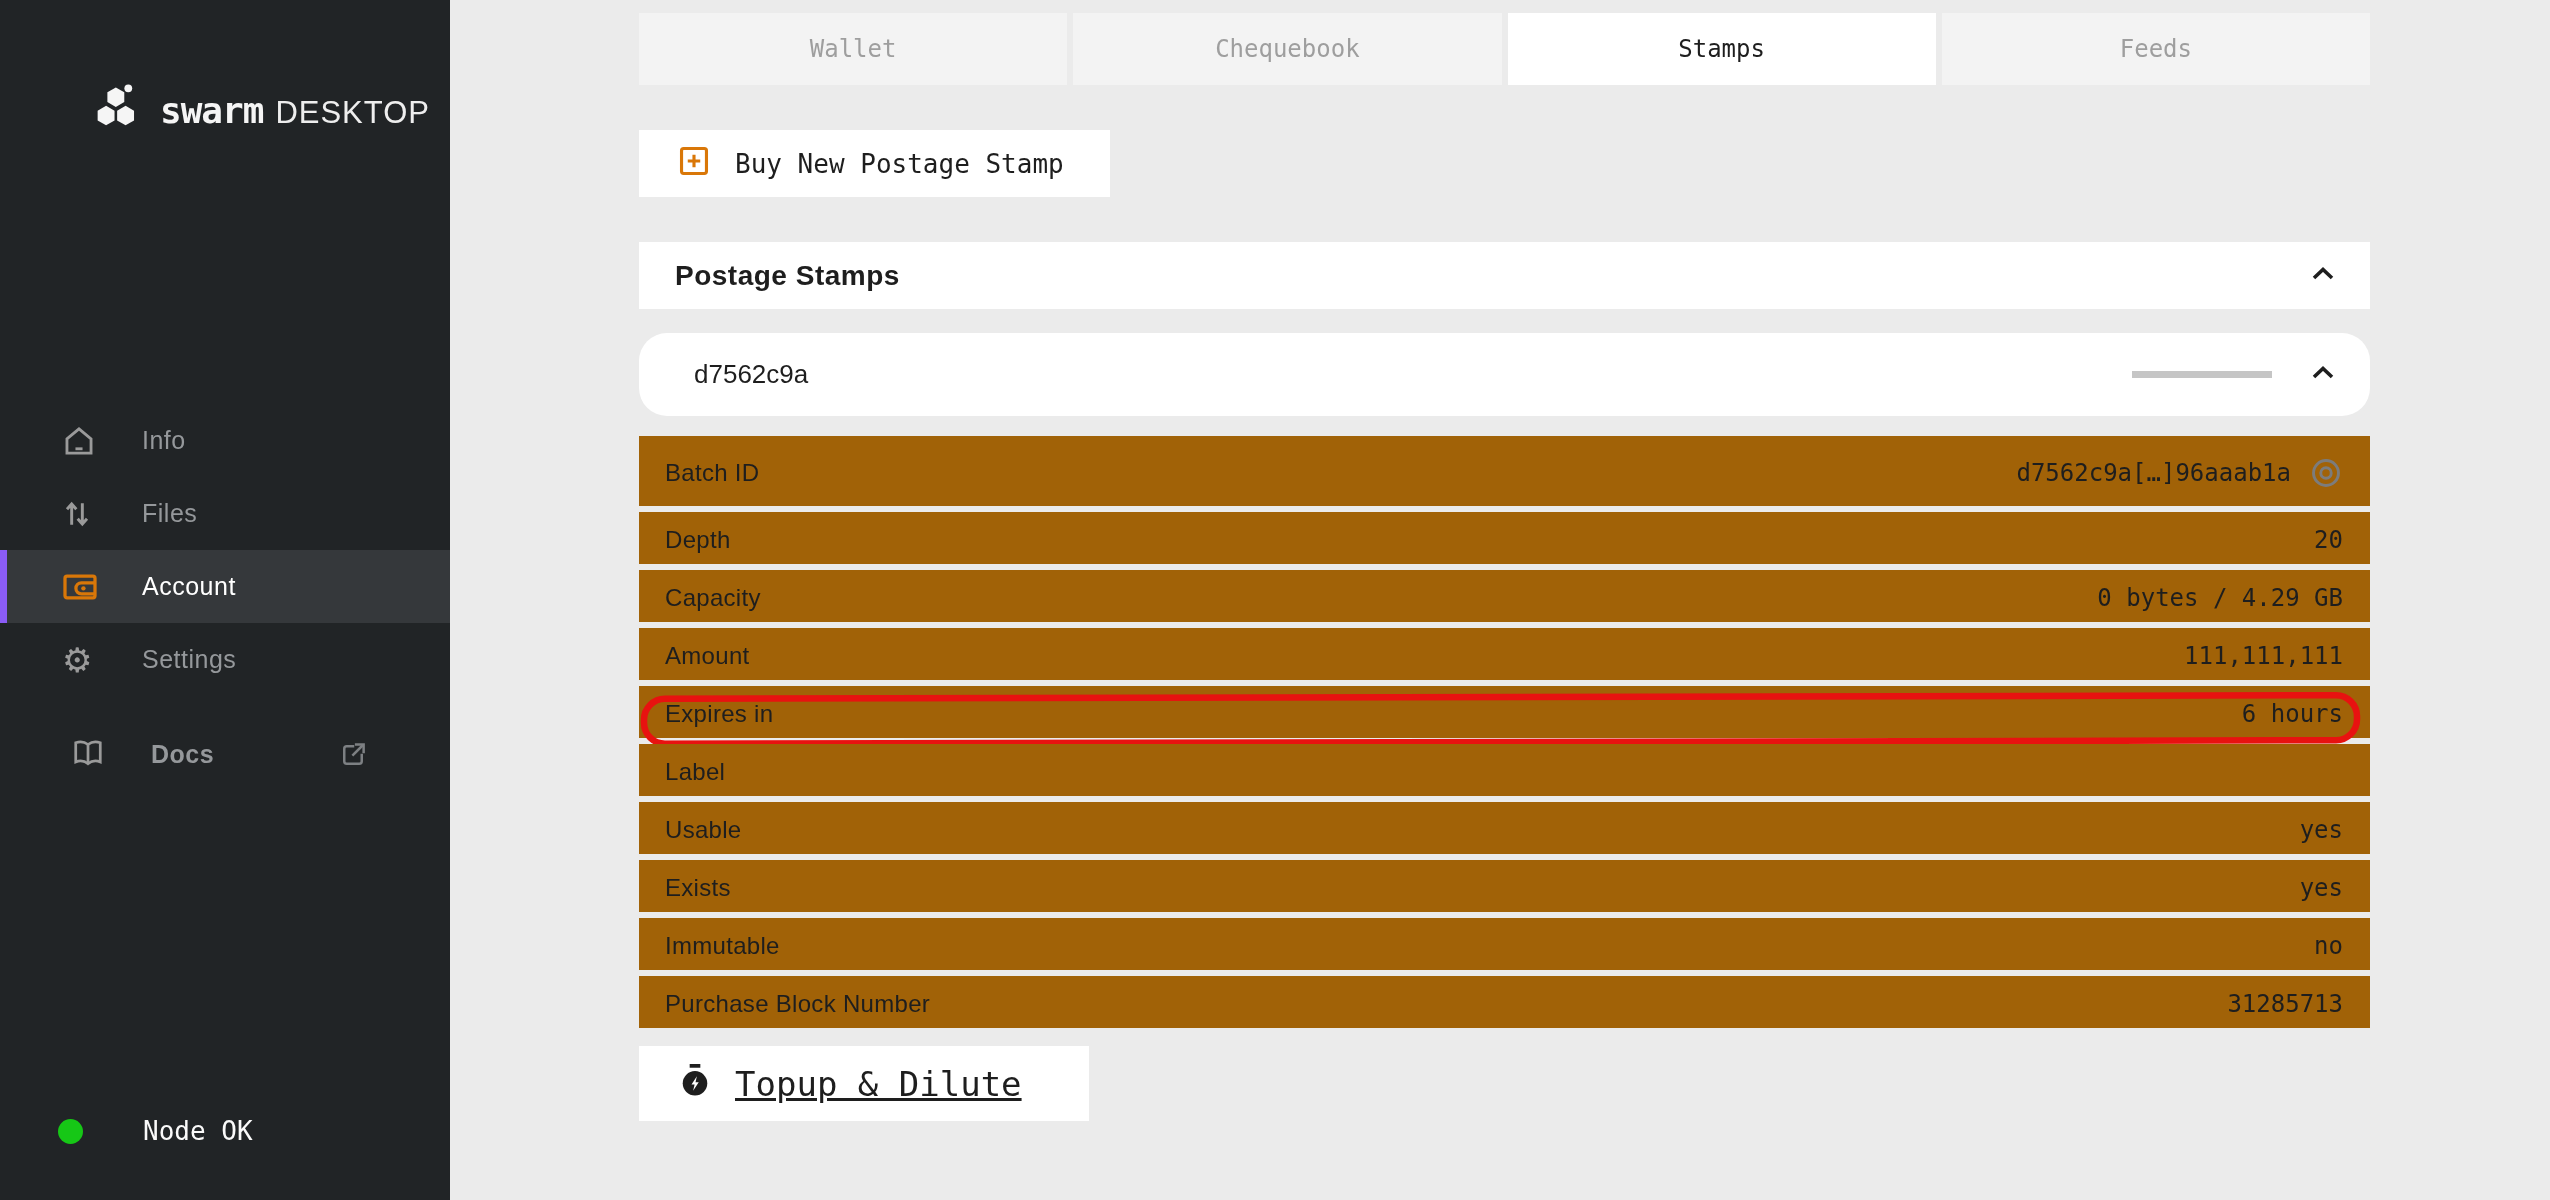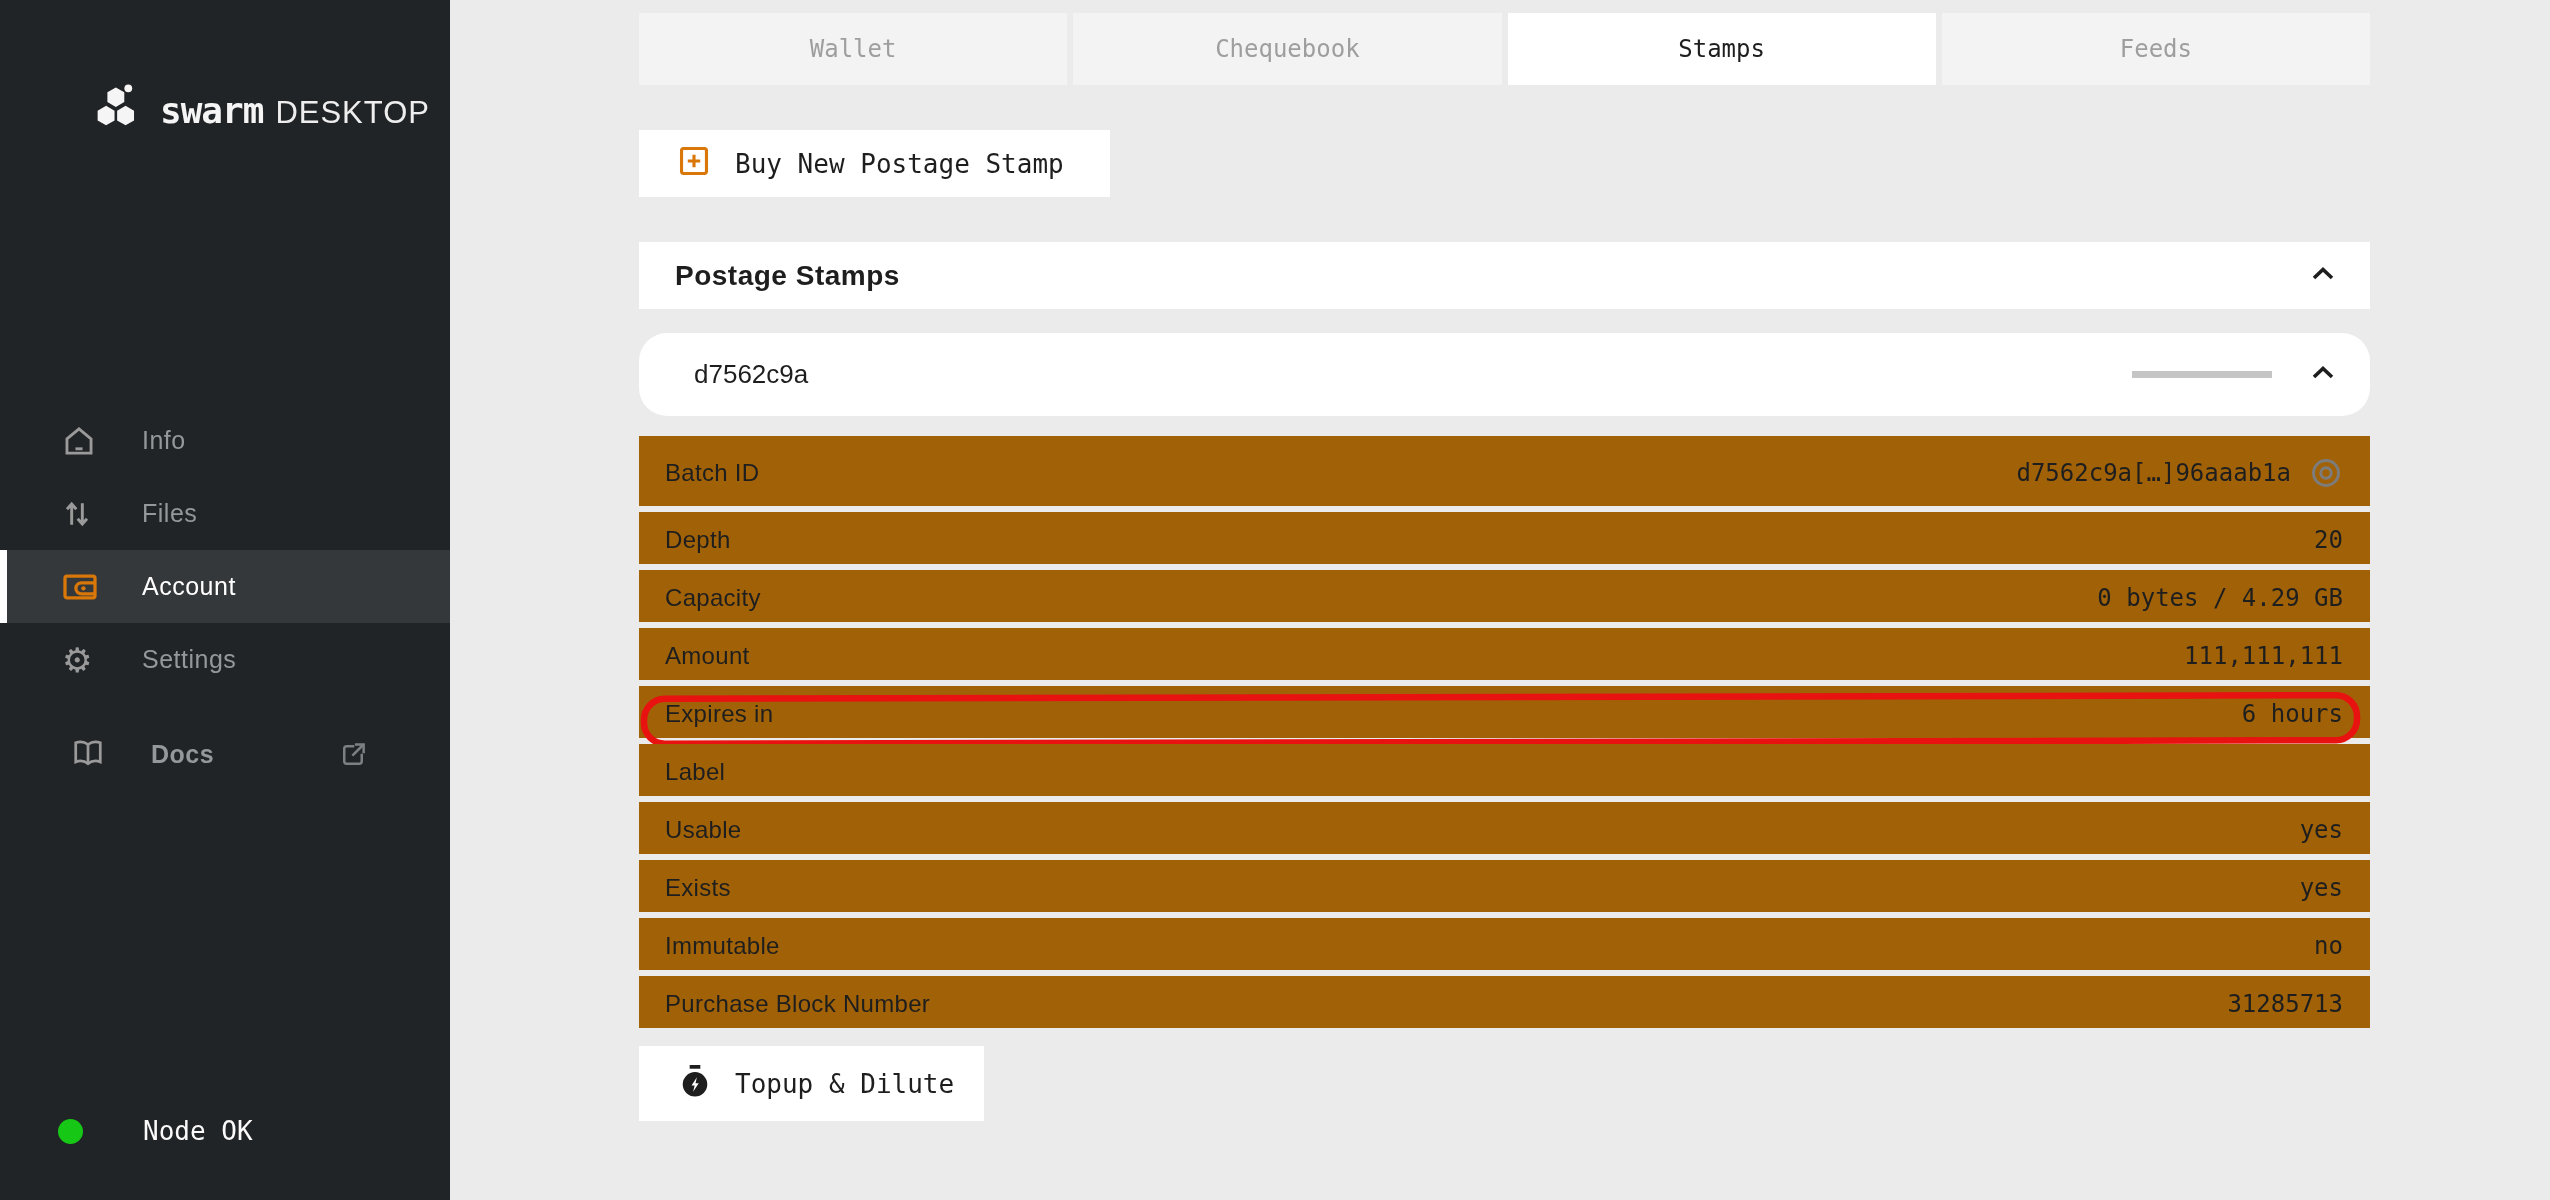--- a/index.html
+++ b/index.html
@@ -10,21 +10,21 @@
   
   .sidebar { position:relative; width:450px; height:1200px; background:#212426; flex:none; }
   .logo { position:absolute; top:84px; left:92px; display:flex; align-items:center; gap:16px; }
   .logo-text { display:flex; align-items:flex-end; gap:12px; }
   .logo-brand { font-family:"DejaVu Sans Mono","Liberation Mono",monospace; font-weight:bold; font-size:36px; color:#f5f5f5; letter-spacing:-1px; }
   .logo-suffix { font-size:31px; color:#eeeeee; font-weight:300; letter-spacing:1px; }
   .nav { position:absolute; top:404px; left:0; width:100%; }
   .nav-item { height:73px; display:flex; align-items:center; padding-left:62px; cursor:pointer; }
   .nav-item .nav-icon { width:42px; display:flex; align-items:center; }
   .nav-item .nav-label { margin-left:38px; font-size:25px; color:#95989b; letter-spacing:0.5px; }
-  .nav-item.active { background:#35383b; border-left:7px solid #ffffff; padding-left:55px; }
+  .nav-item.active { background:#35383b; border-left:7px solid #8b5cf6; padding-left:55px; }
   .nav-item.active .nav-label { color:#ffffff; }
   .docs-item { position:absolute; top:718px; left:0; width:100%; height:73px; display:flex; align-items:center; padding-left:71px; cursor:pointer;font-weight:bold; }
   .docs-item .nav-icon { width:42px; }
   .docs-item .nav-label { margin-left:38px; font-size:25px; color:#95989b; letter-spacing:0.5px; }
   .docs-item .ext-icon { margin-left:124px; display:flex; }
   .node-status { position:absolute; top:1116px; left:58px; display:flex; align-items:center; gap:60px; }
   .node-dot { width:25px; height:25px; border-radius:50%; }
   .node-label { font-size:26px; color:#fafafa; }
   .gear-glyph { font-size:34px; color:#9a9a9a; line-height:1; }
 
@@ -47,21 +47,21 @@
 
   .detail-row { position:relative; height:52px; background:#a16207; display:flex; align-items:center; padding:4px 27px 0 26px; margin-bottom:6px; }
   .detail-row.tall { height:70px; }
   .row-label { font-size:24px; letter-spacing:0.3px; }
   .row-value { margin-left:auto; font-size:24px; }
   .eye-wrap { margin-left:18px; display:none; cursor:pointer; }
   .eye-wrap.show { display:flex; }
   .annotation-svg { position:absolute; left:0; top:0; width:100%; height:62px; overflow:visible; pointer-events:none; display:none; }
   .annotation-svg.show { display:block; }
 
-  .topup-btn { margin-top:12px; height:75px; background:#ffffff; border:none; display:inline-flex; align-items:center; gap:24px; padding:0 30px 0 40px; font-size:26px; color:#1e1e1e; cursor:pointer; }
+  .topup-btn { margin-top:12px; height:75px; background:#ffffff; border:none; display:inline-flex; align-items:center; gap:24px; padding:0 67px 0 40px; font-size:34px; color:#1e1e1e; cursor:pointer;text-decoration:underline; }
 </style>
 </head>
 <body>
 
 <div class="sidebar">
   <div class="logo">
     <span>
       <svg width="52" height="48" viewBox="0 0 48 44">
         <polygon points="22,3 29.8,7.5 29.8,16.5 22,21 14.2,16.5 14.2,7.5" fill="#f5f5f5"></polygon>
         <polygon points="13,20 20.8,24.5 20.8,33.5 13,38 5.2,33.5 5.2,24.5" fill="#f5f5f5"></polygon>

